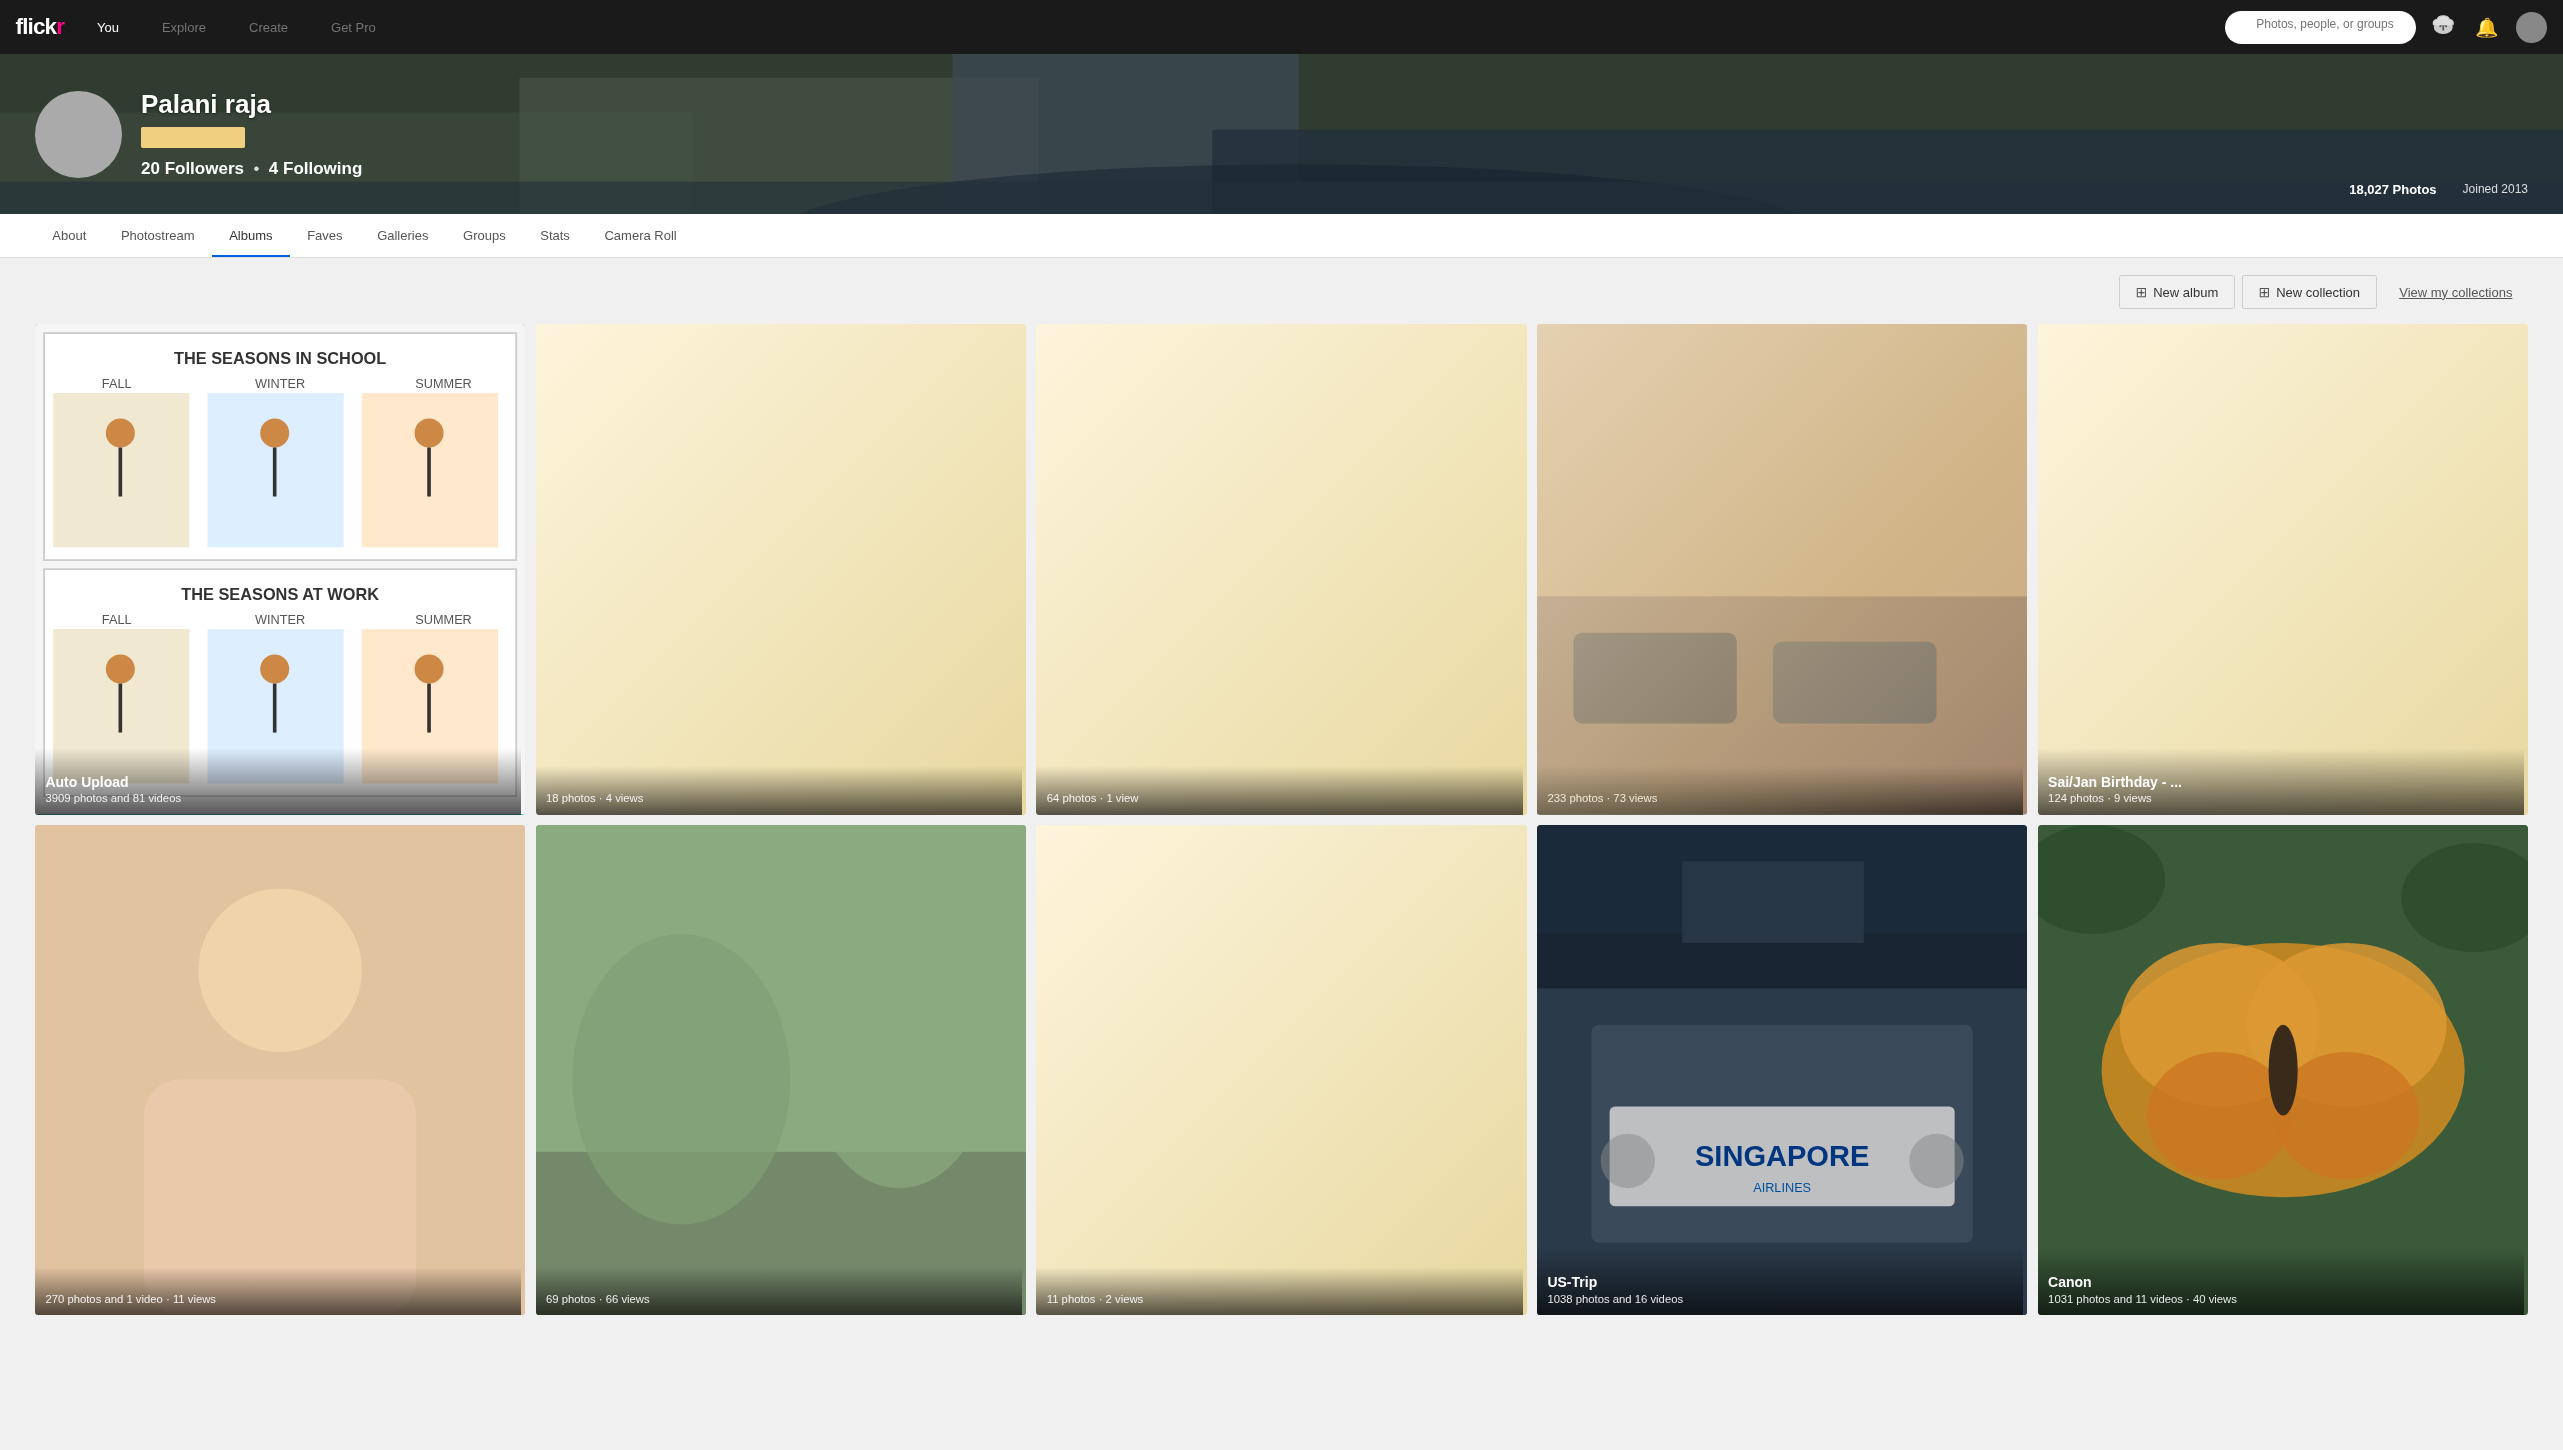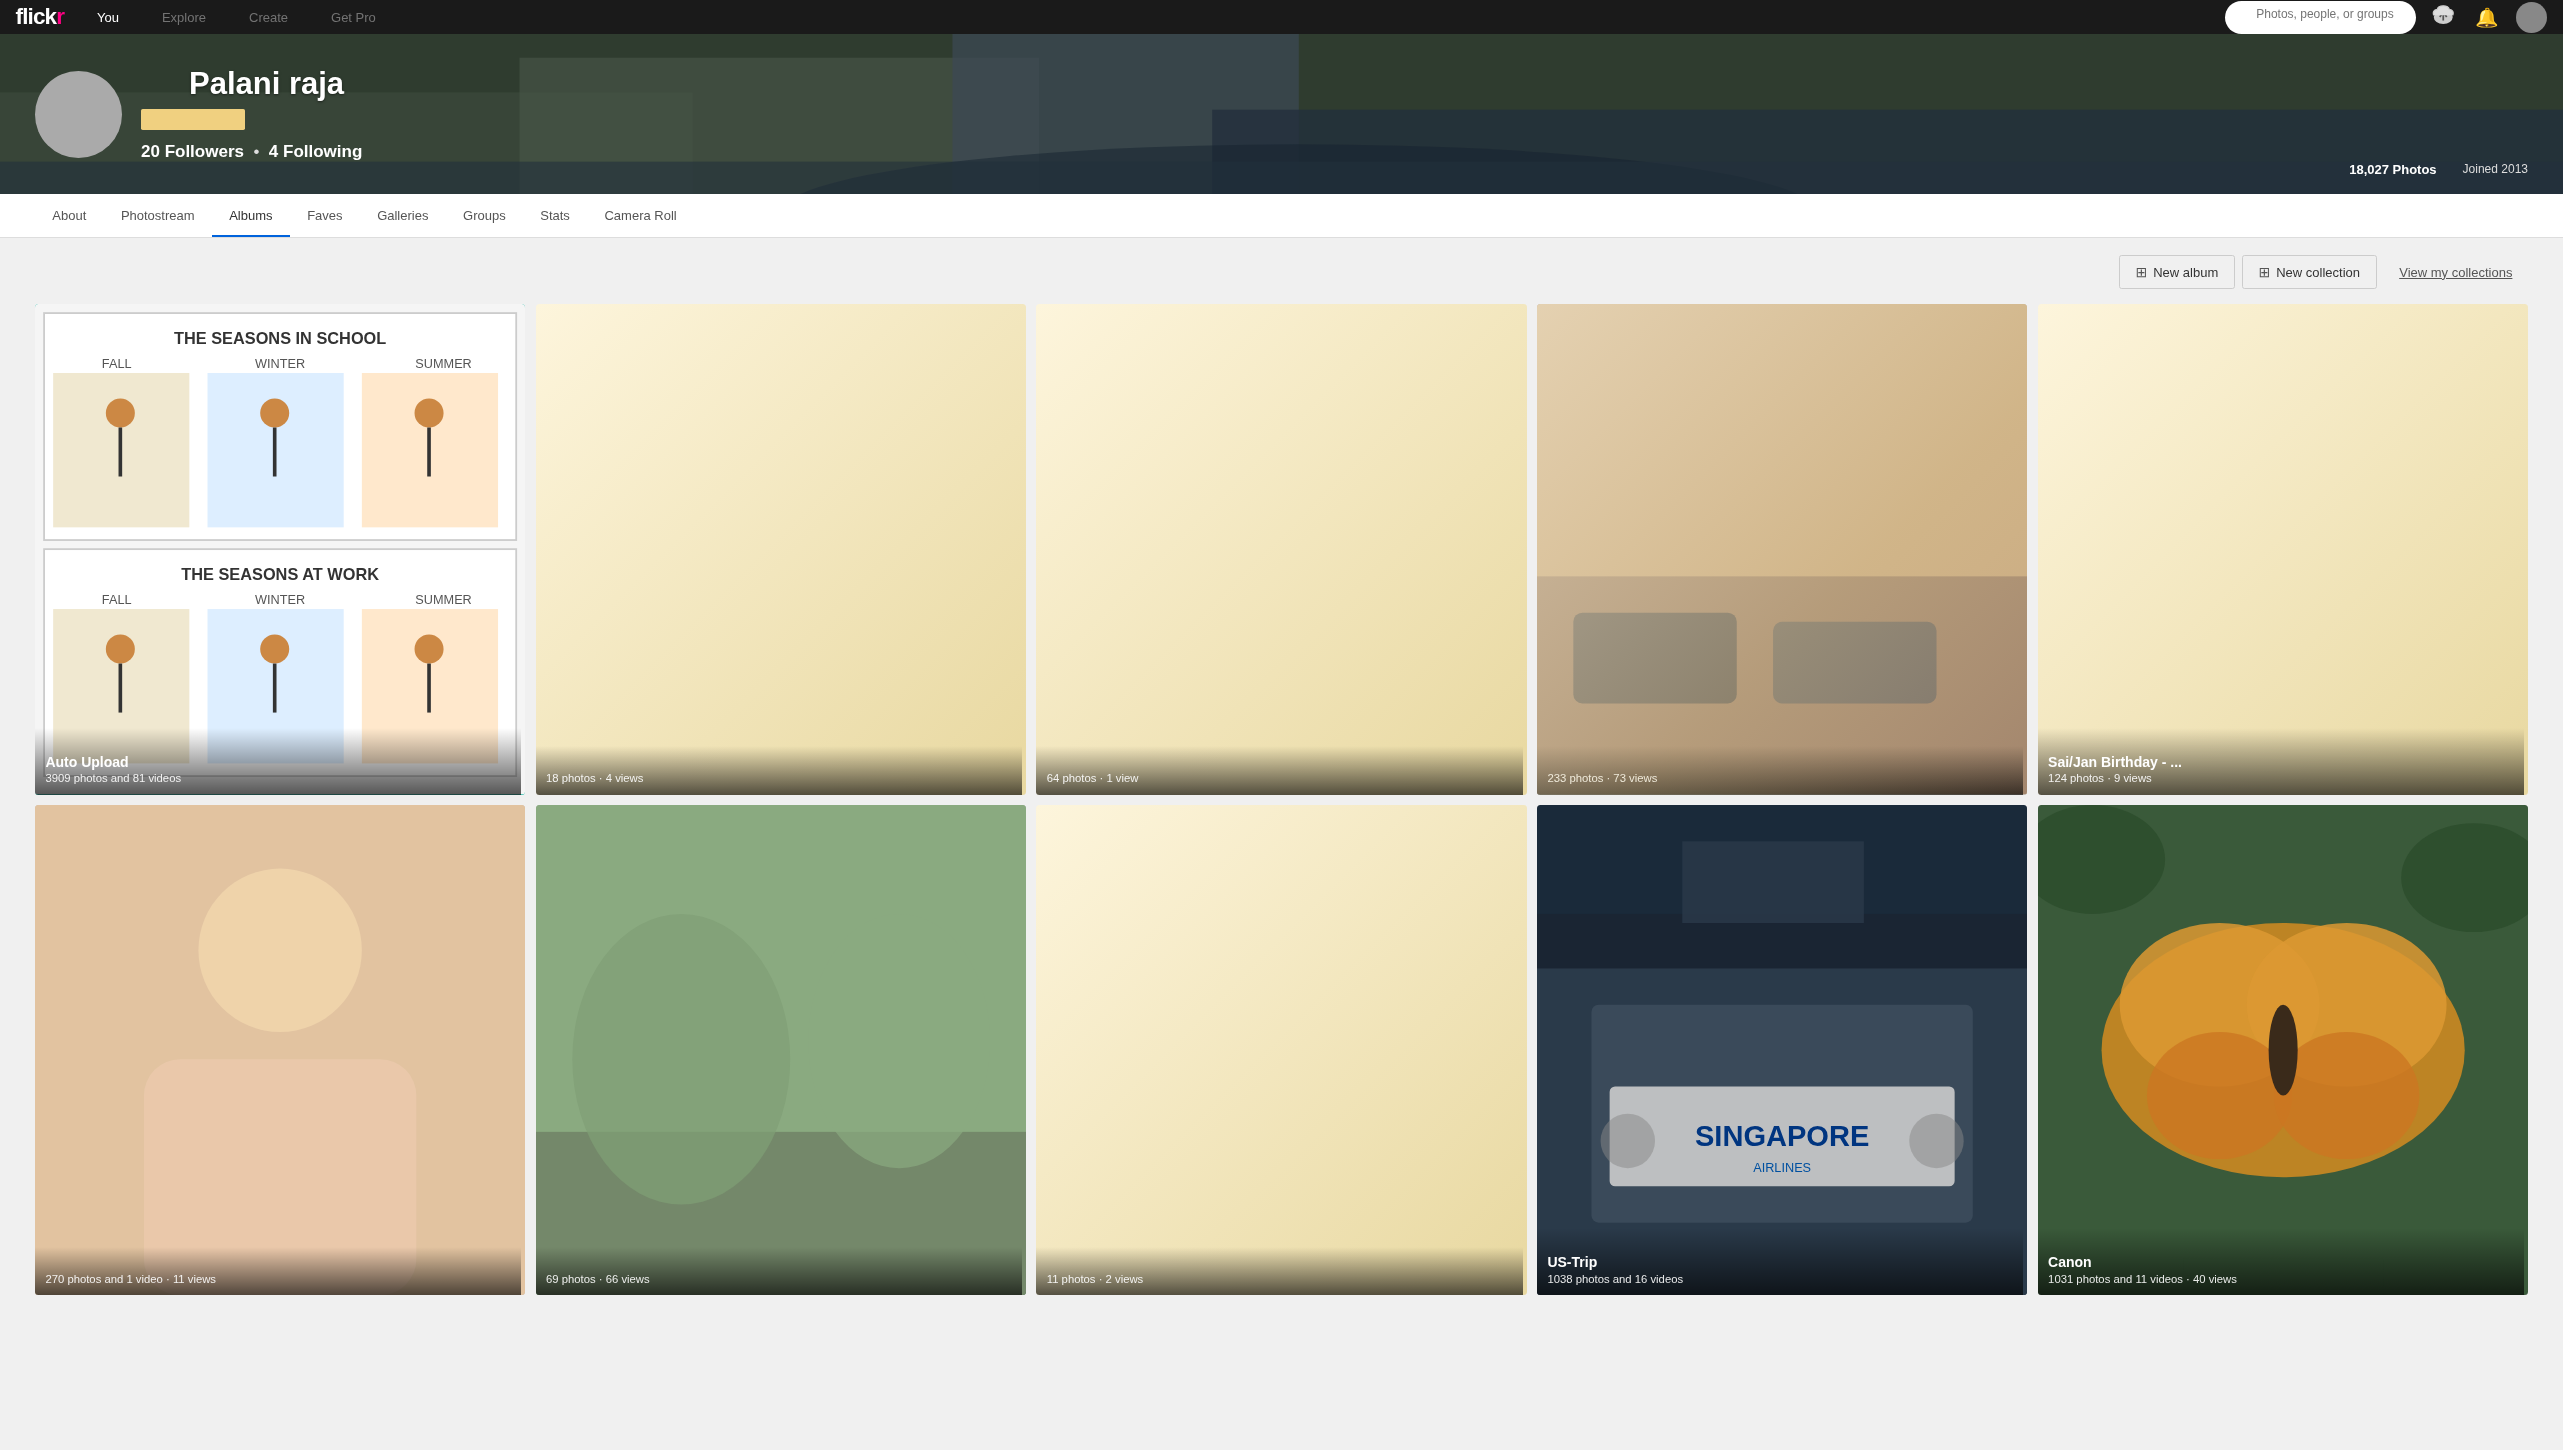--- a/index.html
+++ b/index.html
@@ -4,21 +4,21 @@
   <style>
     * { box-sizing: border-box; margin: 0; padding: 0; }
     body { font-family: -apple-system, BlinkMacSystemFont, 'Segoe UI', Arial, sans-serif; background: #f0f0f0; }
 
     
     .topnav {
       background: #1a1a1a;
       display: flex;
       align-items: center;
       padding: 0 15.6px;
-      height: 34px;
+      height: 54px;
       gap: 0;
       justify-content: center;
     }
     .topnav-logo {
       color: #fff;
       font-size: 22.5px;
       font-weight: 900;
       letter-spacing: -0.9px;
       margin-right: 21px;
       cursor: pointer;
@@ -115,25 +115,24 @@
       width: 87px;
       height: 87px;
       border-radius: 50%;
       background: #aaa;
       flex-shrink: 0;
       margin-right: 19px;
     }
     .profile-info { flex: 1; }
     .profile-name {
       color: #fff;
-      font-size: 31px;
+      font-size: 26px;
       font-weight: 600;
       text-shadow: 0 0.9px 2.6px rgba(0,0,0,0.5);
       margin-bottom: 7px;
-      margin-left: 48px;
     }
     .profile-tag {
       display: inline-block;
       background: #f0d080;
       height: 21px;
       width: 104px;
       border-radius: 1.7px;
       margin-bottom: 5.2px;
     }
     .profile-follow {

